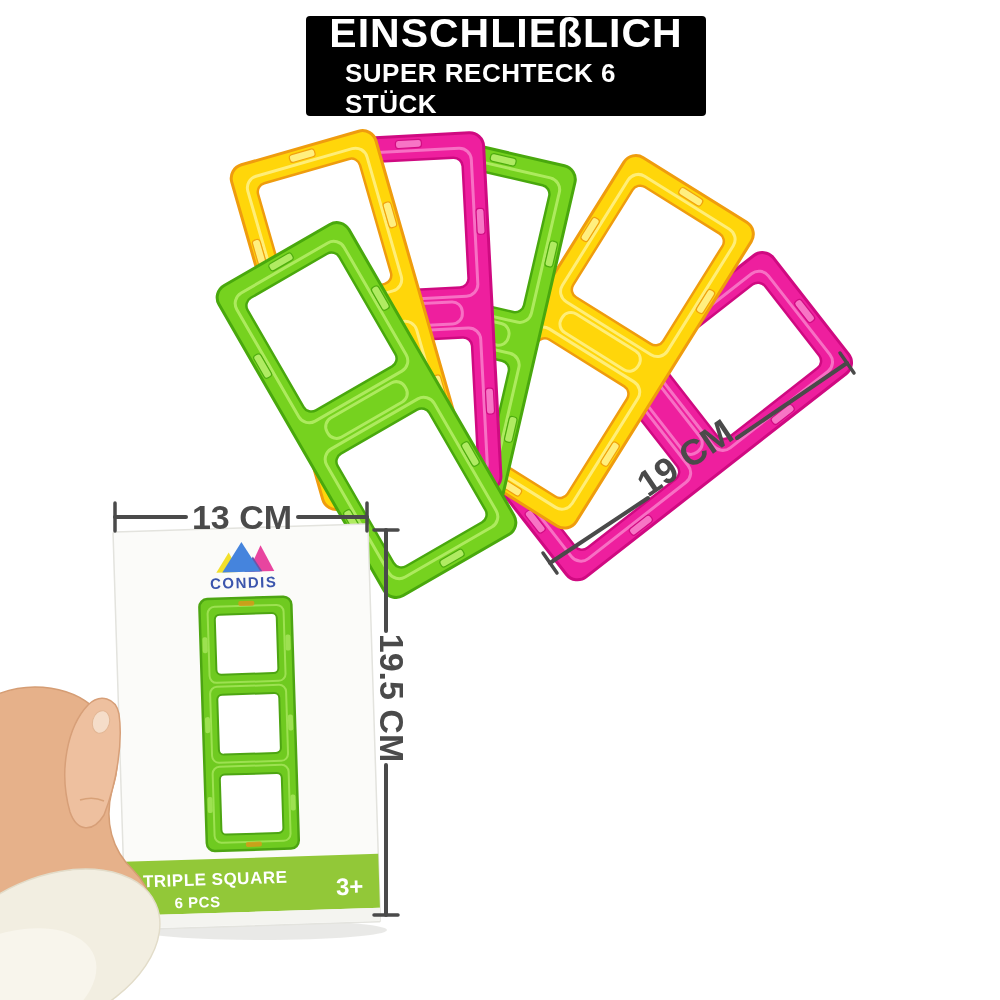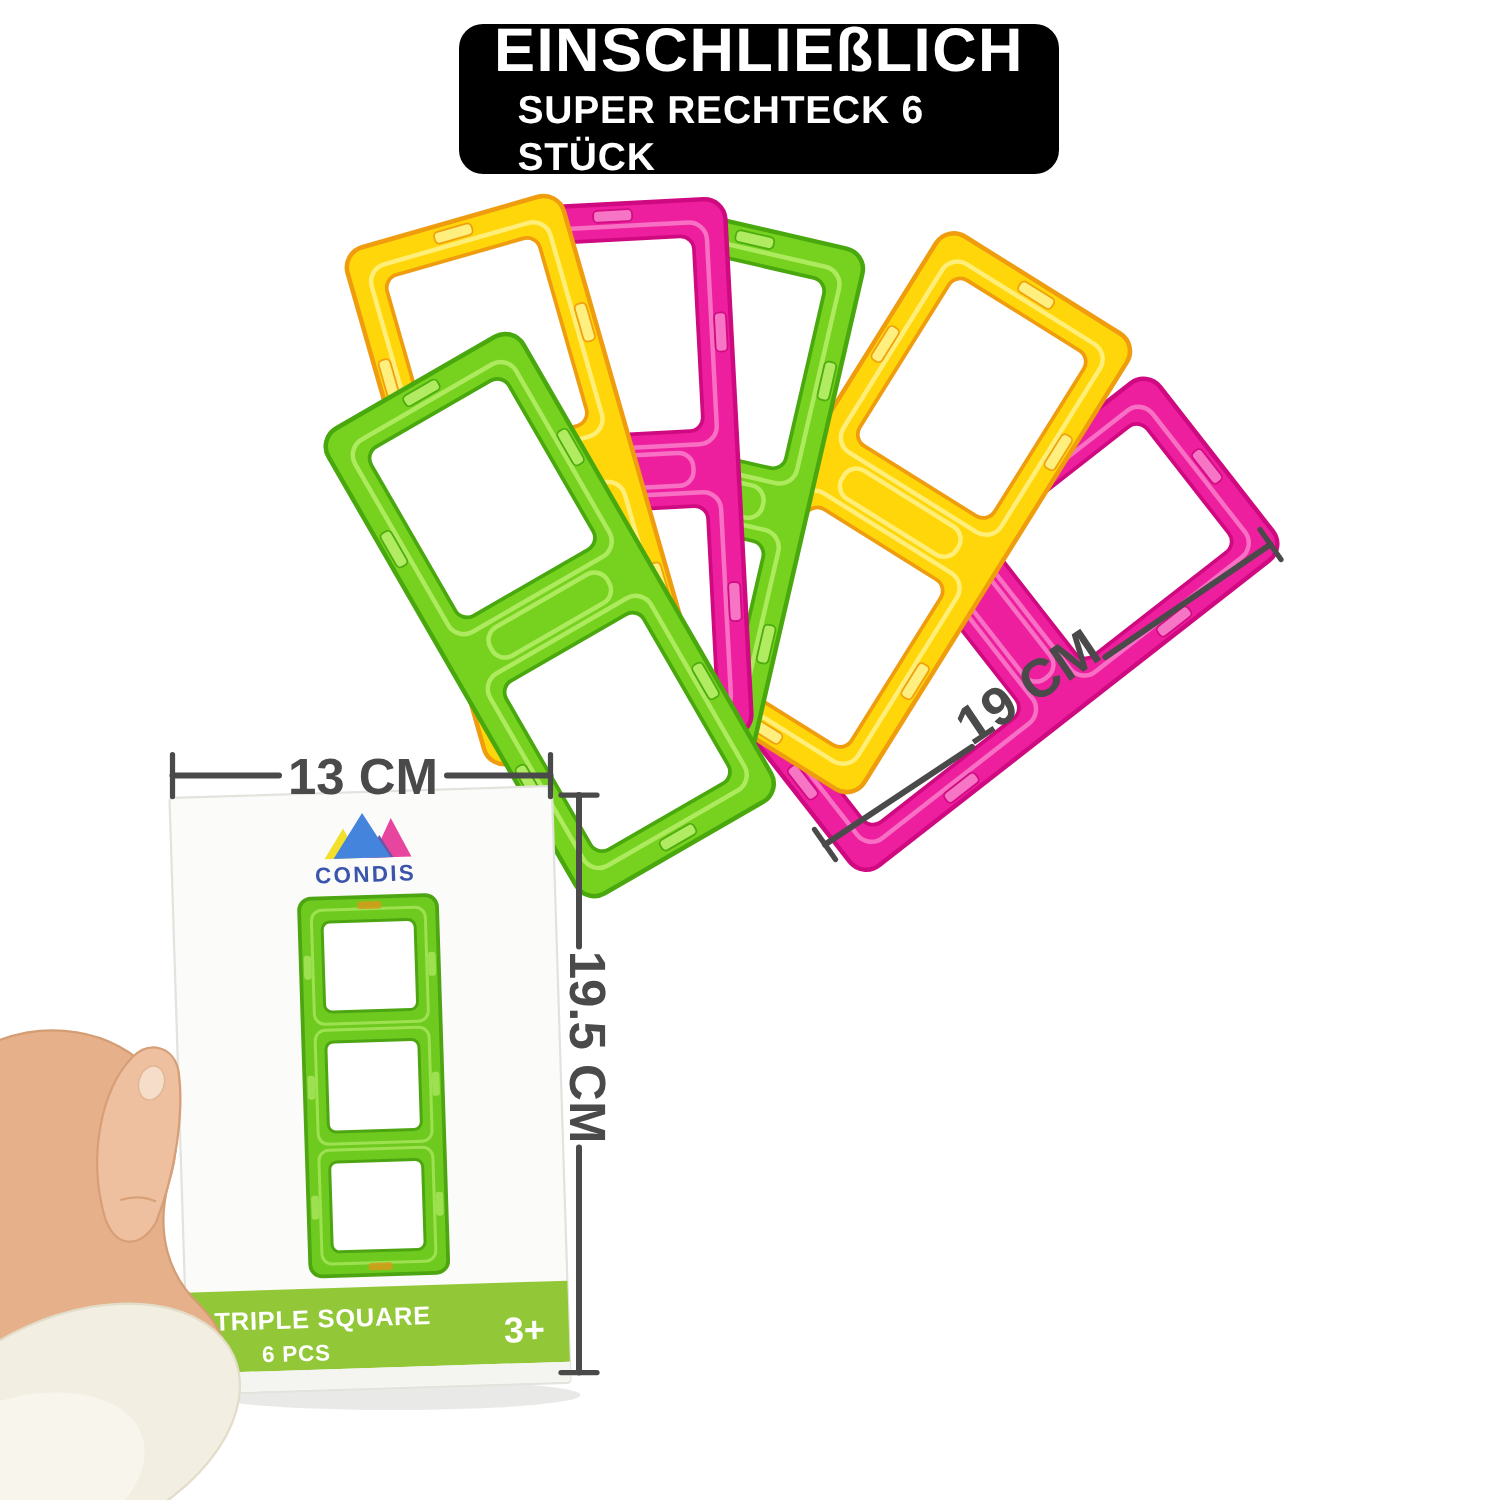--- a/index.html
+++ b/index.html
@@ -1,19 +1,19 @@
 <!DOCTYPE html>
 <html><head>
 <meta charset="utf-8">
 <style>
   html,body{margin:0;padding:0;background:#ffffff;}
   #canvas{position:relative;width:1000px;height:1000px;background:#ffffff;overflow:hidden;
           font-family:"Liberation Sans",sans-serif;}
   .banner{position:absolute;left:306px;top:16px;width:400px;height:100px;background:#000000;
-          border-radius:16px;display:flex;flex-direction:column;align-items:center;justify-content:center;
+          border-radius:4px;display:flex;flex-direction:column;align-items:center;justify-content:center;
           gap:2px;}
   .banner .title{color:#ffffff;font-size:41px;font-weight:bold;letter-spacing:1px;line-height:1.05;}
   .banner .subtitle{color:#ffffff;font-size:26px;font-weight:bold;letter-spacing:0.5px;margin-left:39px;}
   svg{position:absolute;left:0;top:0;}
   text{font-family:"Liberation Sans",sans-serif;font-weight:bold;}
   .dim-line{stroke-width:4;fill:none;stroke-linecap:round;}
   .dim-tick{stroke-width:3.5;fill:none;stroke-linecap:round;}
   .dim-text{font-size:34px;}
   .dim-text-fan{font-size:36px;}
   .brand-text{font-size:15px;letter-spacing:1.5px;}

